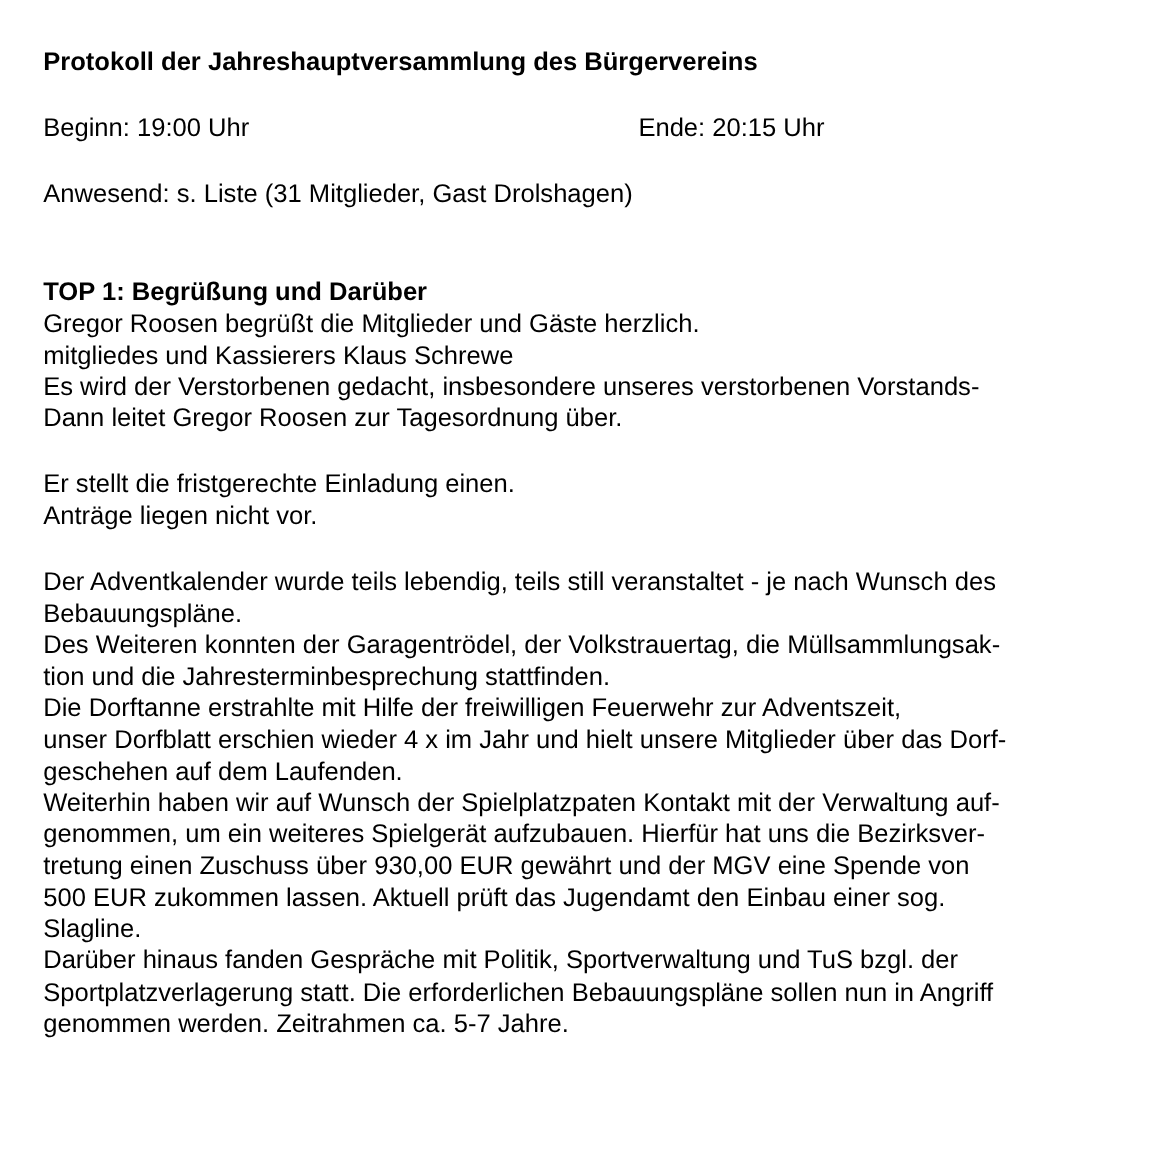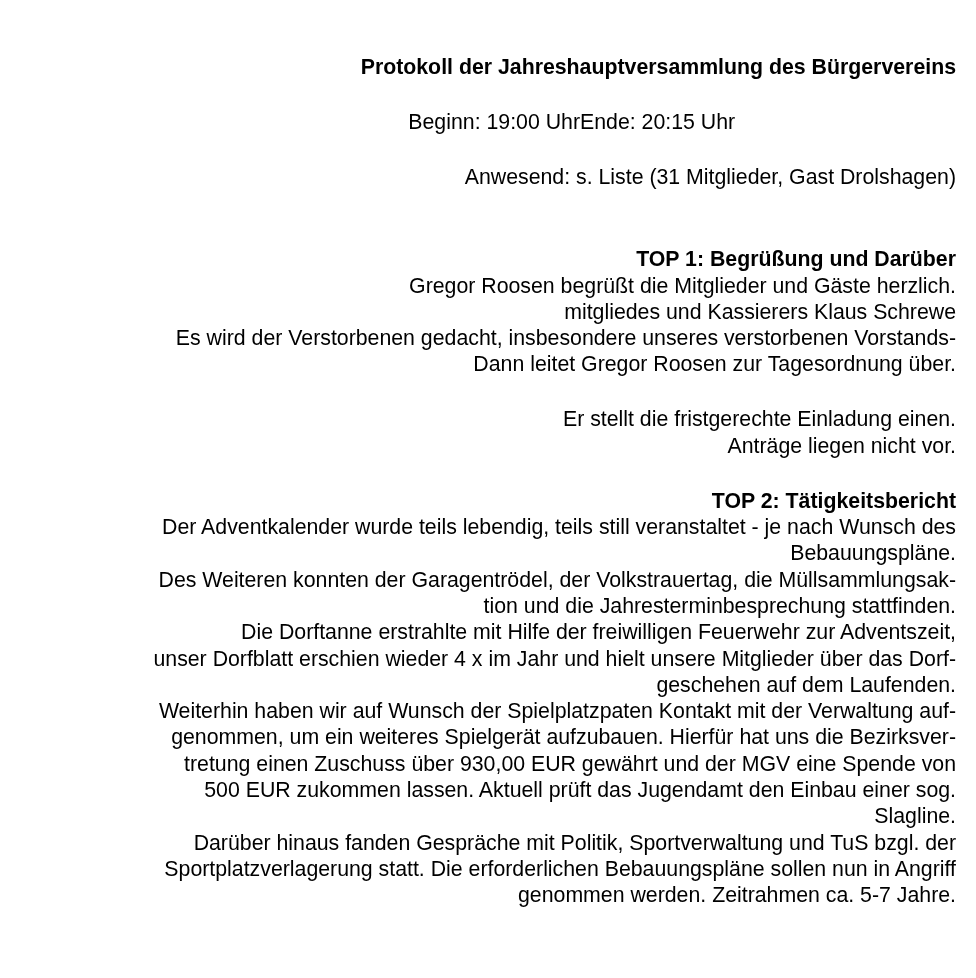--- a/index.html
+++ b/index.html
@@ -1,26 +1,26 @@
 <!DOCTYPE html>
 <html><head>
   <meta charset="utf-8">
   <style>
     html, body { margin: 0; padding: 0; background: #ffffff; }
     body {
       width: 976px; height: 978px; overflow: hidden; position: relative;
       font-family: "Liberation Sans", sans-serif; color: #000000;
       font-size: 21.3px;
     }
-    .page { position: absolute; left: 36px; top: 54px; width: 920px; text-align: right; }
+    .page { position: absolute; left: 36px; top: 38px; width: 920px; }
     .line { height: 26.3px; line-height: 26.3px; white-space: nowrap; }
     .bold { font-weight: bold; }
     .gap { height: 28.7px; }
     .gap2 { height: 56px; }
-    .row2 { display: flex; margin-left: 48px; }
+    .row2 { display: flex; }
     .row2 .left { width: 496px; }
   </style>
 </head>
 <body>
 
 <div class="page">
   <div class="line bold">Protokoll der Jahreshauptversammlung des Bürgervereins</div>
   <div class="gap"></div>
   <div class="line row2">
     <span class="left">Beginn: 19:00 Uhr</span>
@@ -36,21 +36,20 @@
     <div class="line">mitgliedes und Kassierers Klaus Schrewe</div>
     <div class="line">Es wird der Verstorbenen gedacht, insbesondere unseres verstorbenen Vorstands-</div>
     <div class="line">Dann leitet Gregor Roosen zur Tagesordnung über.</div>
     <div class="gap"></div>
     <div class="line">Er stellt die fristgerechte Einladung einen.</div>
     <div class="line">Anträge liegen nicht vor.</div>
   </div>
   <div class="gap"></div>
 
   <div>
-    <div class="line bold">TOP 2: Tätigkeitsbericht</div>
     <div class="line">Der Adventkalender wurde teils lebendig, teils still veranstaltet - je nach Wunsch des</div>
     <div class="line">Bebauungspläne.</div>
     <div class="line">Des Weiteren konnten der Garagentrödel, der Volkstrauertag, die Müllsammlungsak-</div>
     <div class="line">tion und die Jahresterminbesprechung stattfinden.</div>
     <div class="line">Die Dorftanne erstrahlte mit Hilfe der freiwilligen Feuerwehr zur Adventszeit,</div>
     <div class="line">unser Dorfblatt erschien wieder 4 x im Jahr und hielt unsere Mitglieder über das Dorf-</div>
     <div class="line">geschehen auf dem Laufenden.</div>
     <div class="line">Weiterhin haben wir auf Wunsch der Spielplatzpaten Kontakt mit der Verwaltung auf-</div>
     <div class="line">genommen, um ein weiteres Spielgerät aufzubauen. Hierfür hat uns die Bezirksver-</div>
     <div class="line">tretung einen Zuschuss über 930,00 EUR gewährt und der MGV eine Spende von</div>

